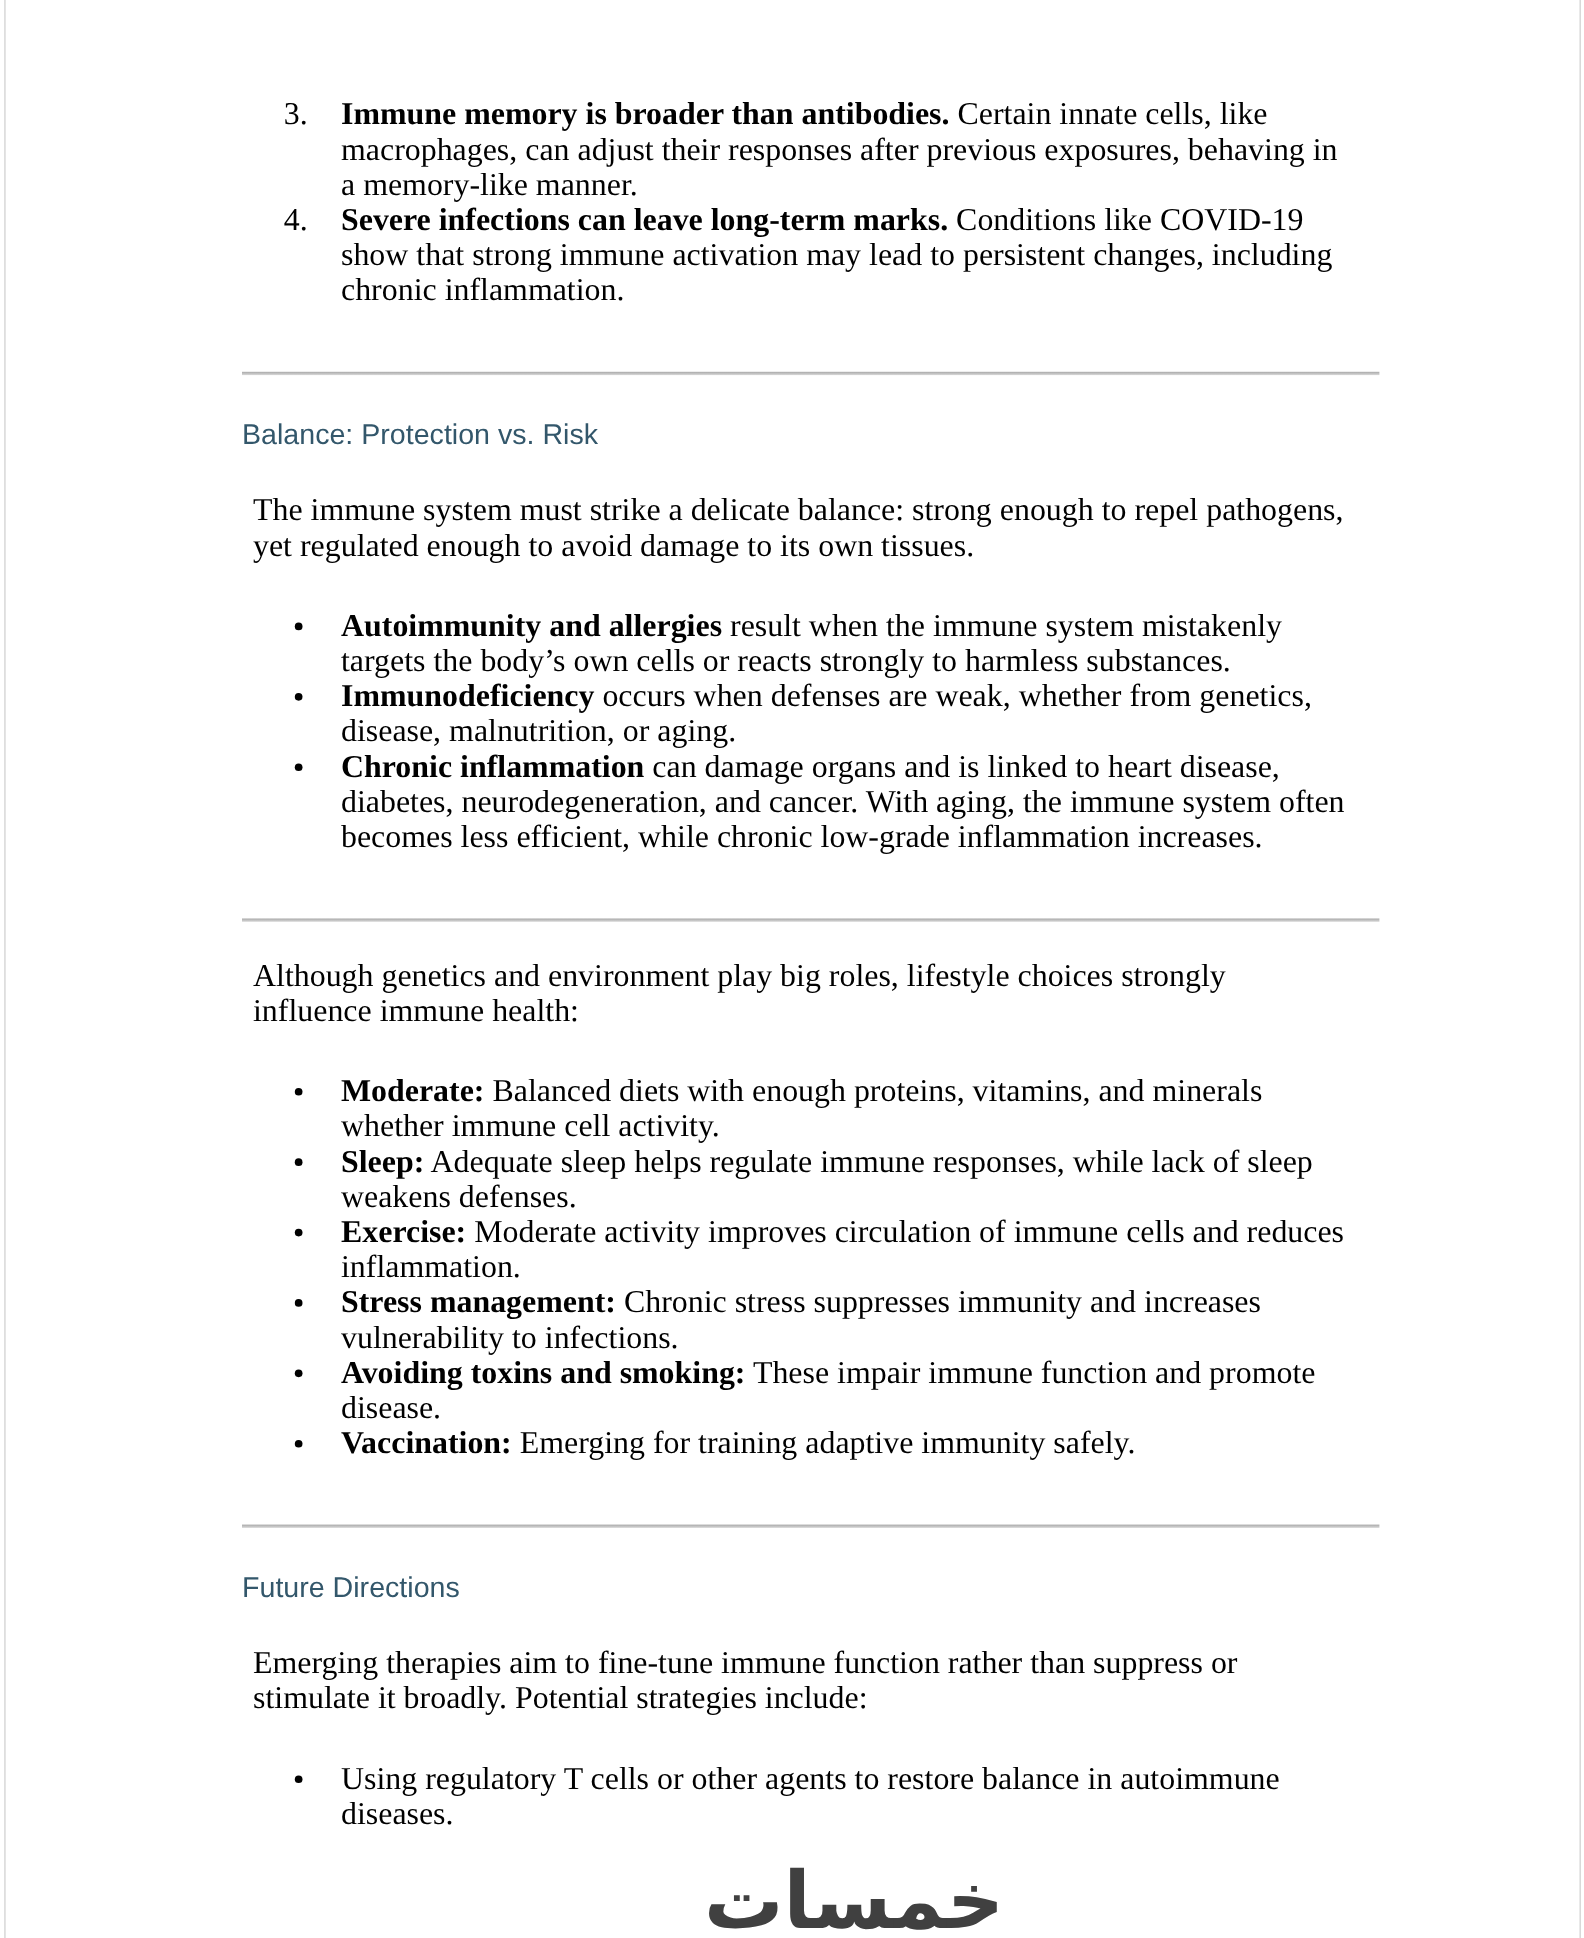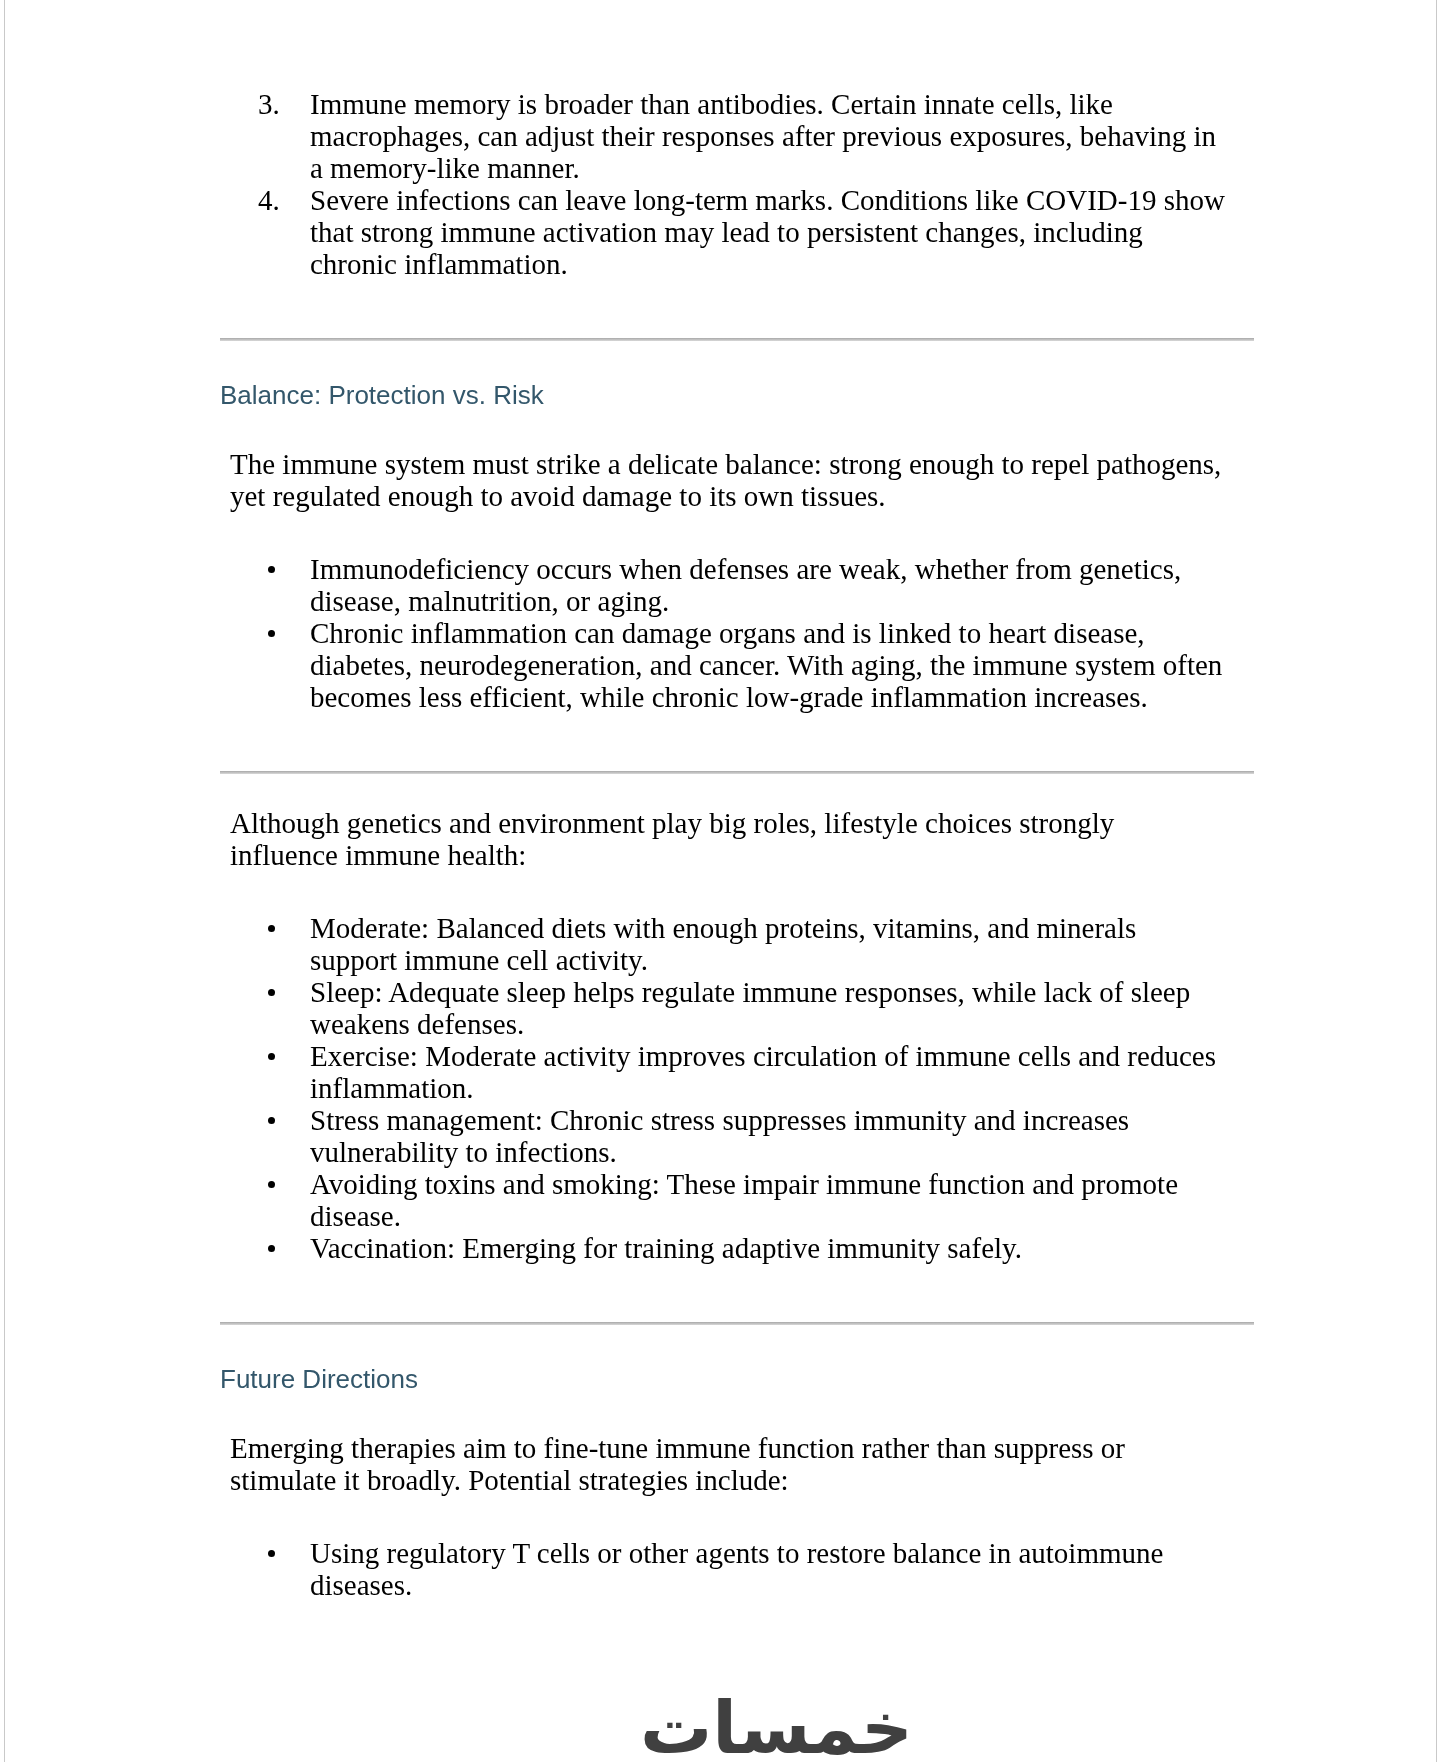--- a/index.html
+++ b/index.html
@@ -29,21 +29,21 @@
     width:1034px; height:3px; margin-top:58px;
     background:linear-gradient(180deg,#a8a8a8,#d9d9d9);
   }
   h2.heading {
     margin:34px 0 0 0;
     font-family:"Liberation Sans", sans-serif;
     font-weight:400; font-size:26px; line-height:40px;
     color:#33576b; letter-spacing:0px;
   }
   .para { margin:33px 0 0 10px; }
-  .b { font-weight:normal; }
+  .b { font-weight:bold; }
   .watermark {
     position:absolute; left:640px; top:1692px; z-index:0;
     font-family:"DejaVu Sans", sans-serif; font-weight:bold;
     font-size:72px; color:#404040; line-height:1;
   }
 </style>
 </head>
 <body>
 
 <div class="sheet"></div>
@@ -62,34 +62,38 @@
       <span class="b">Severe infections can leave long-term marks.</span><span> Conditions like COVID-19 show that strong immune activation may lead to persistent changes, including chronic inflammation.</span>
     </div>
   </div>
 
   <div class="divider"></div>
   <h2 class="heading">Balance: Protection vs. Risk</h2>
   <p class="para">The immune system must strike a delicate balance: strong enough to repel pathogens, yet regulated enough to avoid damage to its own tissues.</p>
   <div class="blist">
     <div class="li">
       <span class="dot"></span>
+      <span class="b">Autoimmunity and allergies</span><span> result when the immune system mistakenly targets the body’s own cells or reacts strongly to harmless substances.</span>
+    </div>
+    <div class="li">
+      <span class="dot"></span>
       <span class="b">Immunodeficiency</span><span> occurs when defenses are weak, whether from genetics, disease, malnutrition, or aging.</span>
     </div>
     <div class="li">
       <span class="dot"></span>
       <span class="b">Chronic inflammation</span><span> can damage organs and is linked to heart disease, diabetes, neurodegeneration, and cancer. With aging, the immune system often becomes less efficient, while chronic low-grade inflammation increases.</span>
     </div>
   </div>
 
   <div class="divider"></div>
   <p class="para">Although genetics and environment play big roles, lifestyle choices strongly influence immune health:</p>
   <div class="blist">
     <div class="li">
       <span class="dot"></span>
-      <span class="b">Moderate:</span><span> Balanced diets with enough proteins, vitamins, and minerals support immune cell activity.</span>
+      <span class="b">Moderate:</span><span> Balanced diets with enough proteins, vitamins, and minerals whether immune cell activity.</span>
     </div>
     <div class="li">
       <span class="dot"></span>
       <span class="b">Sleep:</span><span> Adequate sleep helps regulate immune responses, while lack of sleep weakens defenses.</span>
     </div>
     <div class="li">
       <span class="dot"></span>
       <span class="b">Exercise:</span><span> Moderate activity improves circulation of immune cells and reduces inflammation.</span>
     </div>
     <div class="li">

